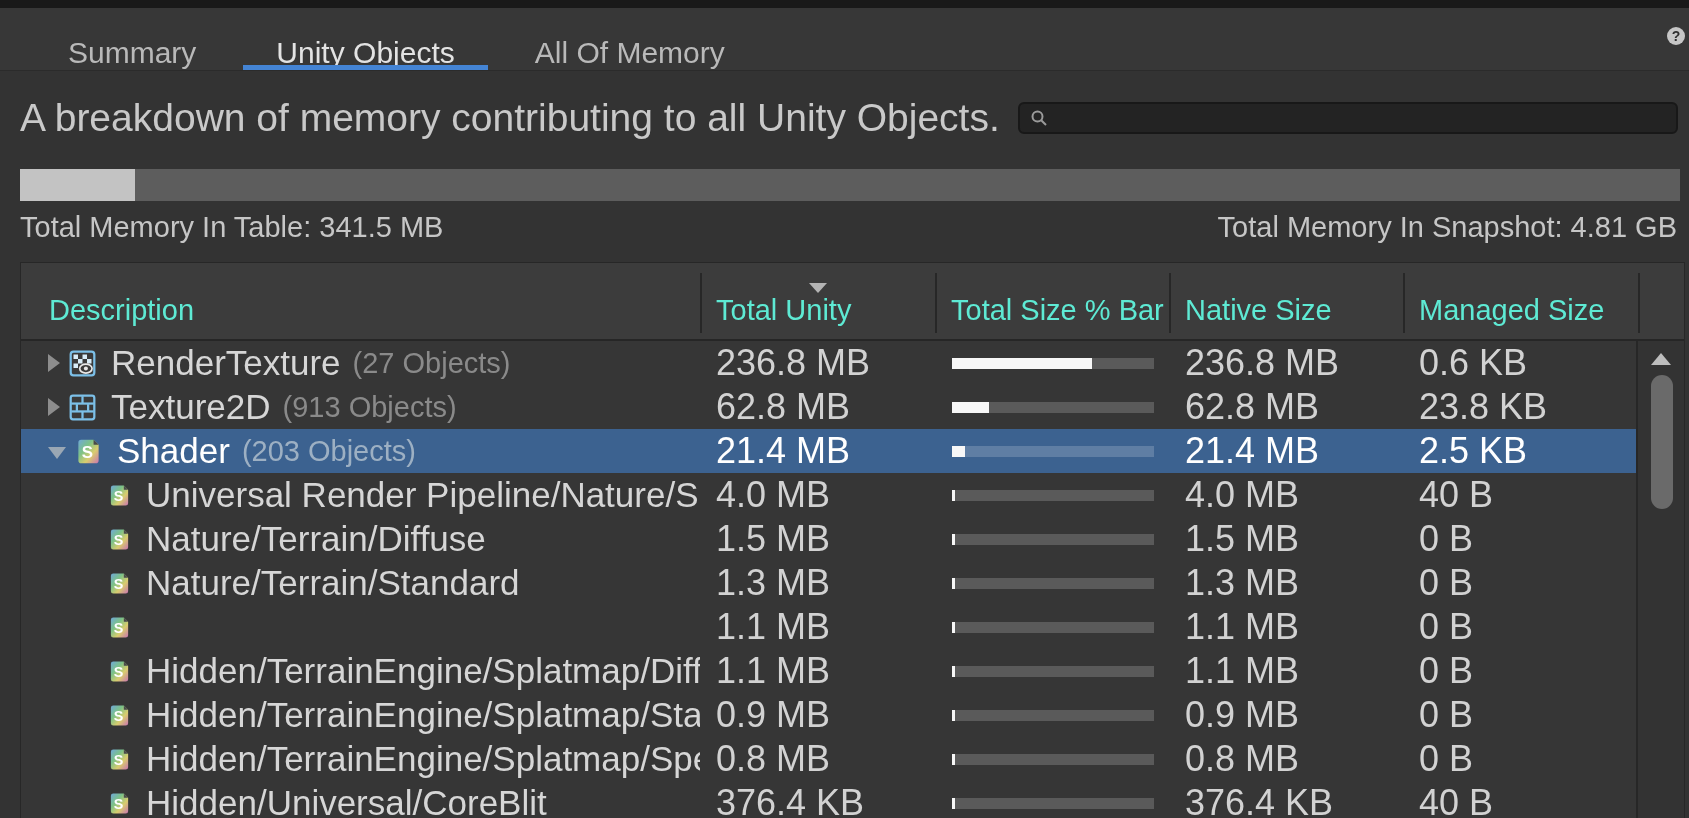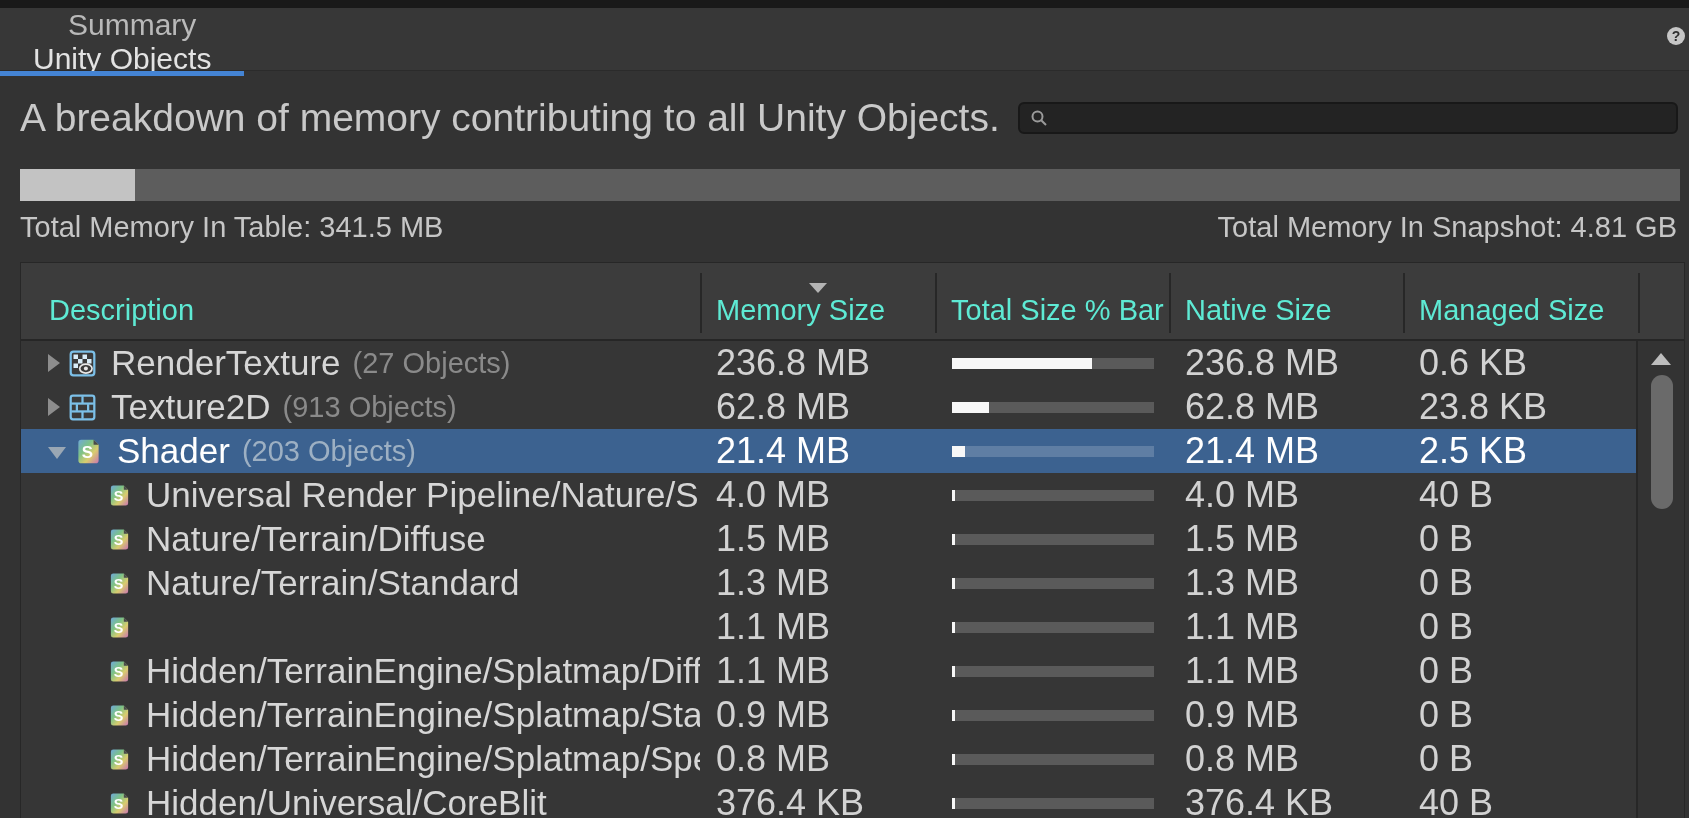--- a/index.html
+++ b/index.html
@@ -7,23 +7,22 @@
   body {
     background:#333333;
     font-family:"Liberation Sans", sans-serif;
     color:#cfcfcf;
     -webkit-font-smoothing:antialiased;
   }
   
   .top-strip { height:8px; background:#191919; }
   .tabbar {
     position:relative; height:63px; background:#373737;
-    display:flex; align-items:flex-start;
+    display:flex; align-items:flex-end;
     border-bottom:1px solid #2b2b2b;
-    flex-direction:column;
   }
   .tab {
     position:relative; display:flex; align-items:center;
     padding:0 33px; margin-right:14px;
     font-size:30px; color:#b9b9b9; cursor:default;
   }
   .tab:first-child { margin-left:35px; }
   .tab.active { color:#e3e3e3; font-weight:normal; }
   .tab.active::after {
     content:""; position:absolute; left:0; right:0; bottom:0; height:5px;
@@ -142,20 +141,21 @@
   }
 </style>
 </head>
 <body>
 
 <div class="top-strip"></div>
 
 <div class="tabbar">
   <div class="tab">Summary</div>
   <div class="tab active">Unity Objects</div>
+  <div class="tab">All Of Memory</div>
   <div class="help-btn">?</div>
 </div>
 
 <div class="intro-row">
   <div class="intro-text">A breakdown of memory contributing to all Unity Objects.</div>
   <div class="search-box">
     <svg width="18" height="18" viewBox="0 0 18 18">
       <circle cx="7.5" cy="7.5" r="5" fill="none" stroke="#9a9a9a" stroke-width="2"></circle>
       <line x1="11.2" y1="11.2" x2="16" y2="16" stroke="#9a9a9a" stroke-width="2"></line>
     </svg>
@@ -170,21 +170,21 @@
 <div class="totals-row">
   <div>Total Memory In Table: 341.5 MB</div>
   <div class="totals-right">Total Memory In Snapshot: 4.81 GB</div>
 </div>
 
 <div class="table">
   <div class="thead">
     <div class="hcell">Description</div>
     <div class="hcell">
       <span class="sort-arrow"></span>
-      <span>Memory Size</span>
+      <span>Total Unity</span>
     </div>
     <div class="hcell">Total Size % Bar</div>
     <div class="hcell">Native Size</div>
     <div class="hcell">Managed Size</div>
     <div class="hcell"></div>
   </div>
 
   <div class="tbody">
       <div class="trow depth0 collapsed">
     <div class="cell-desc">

